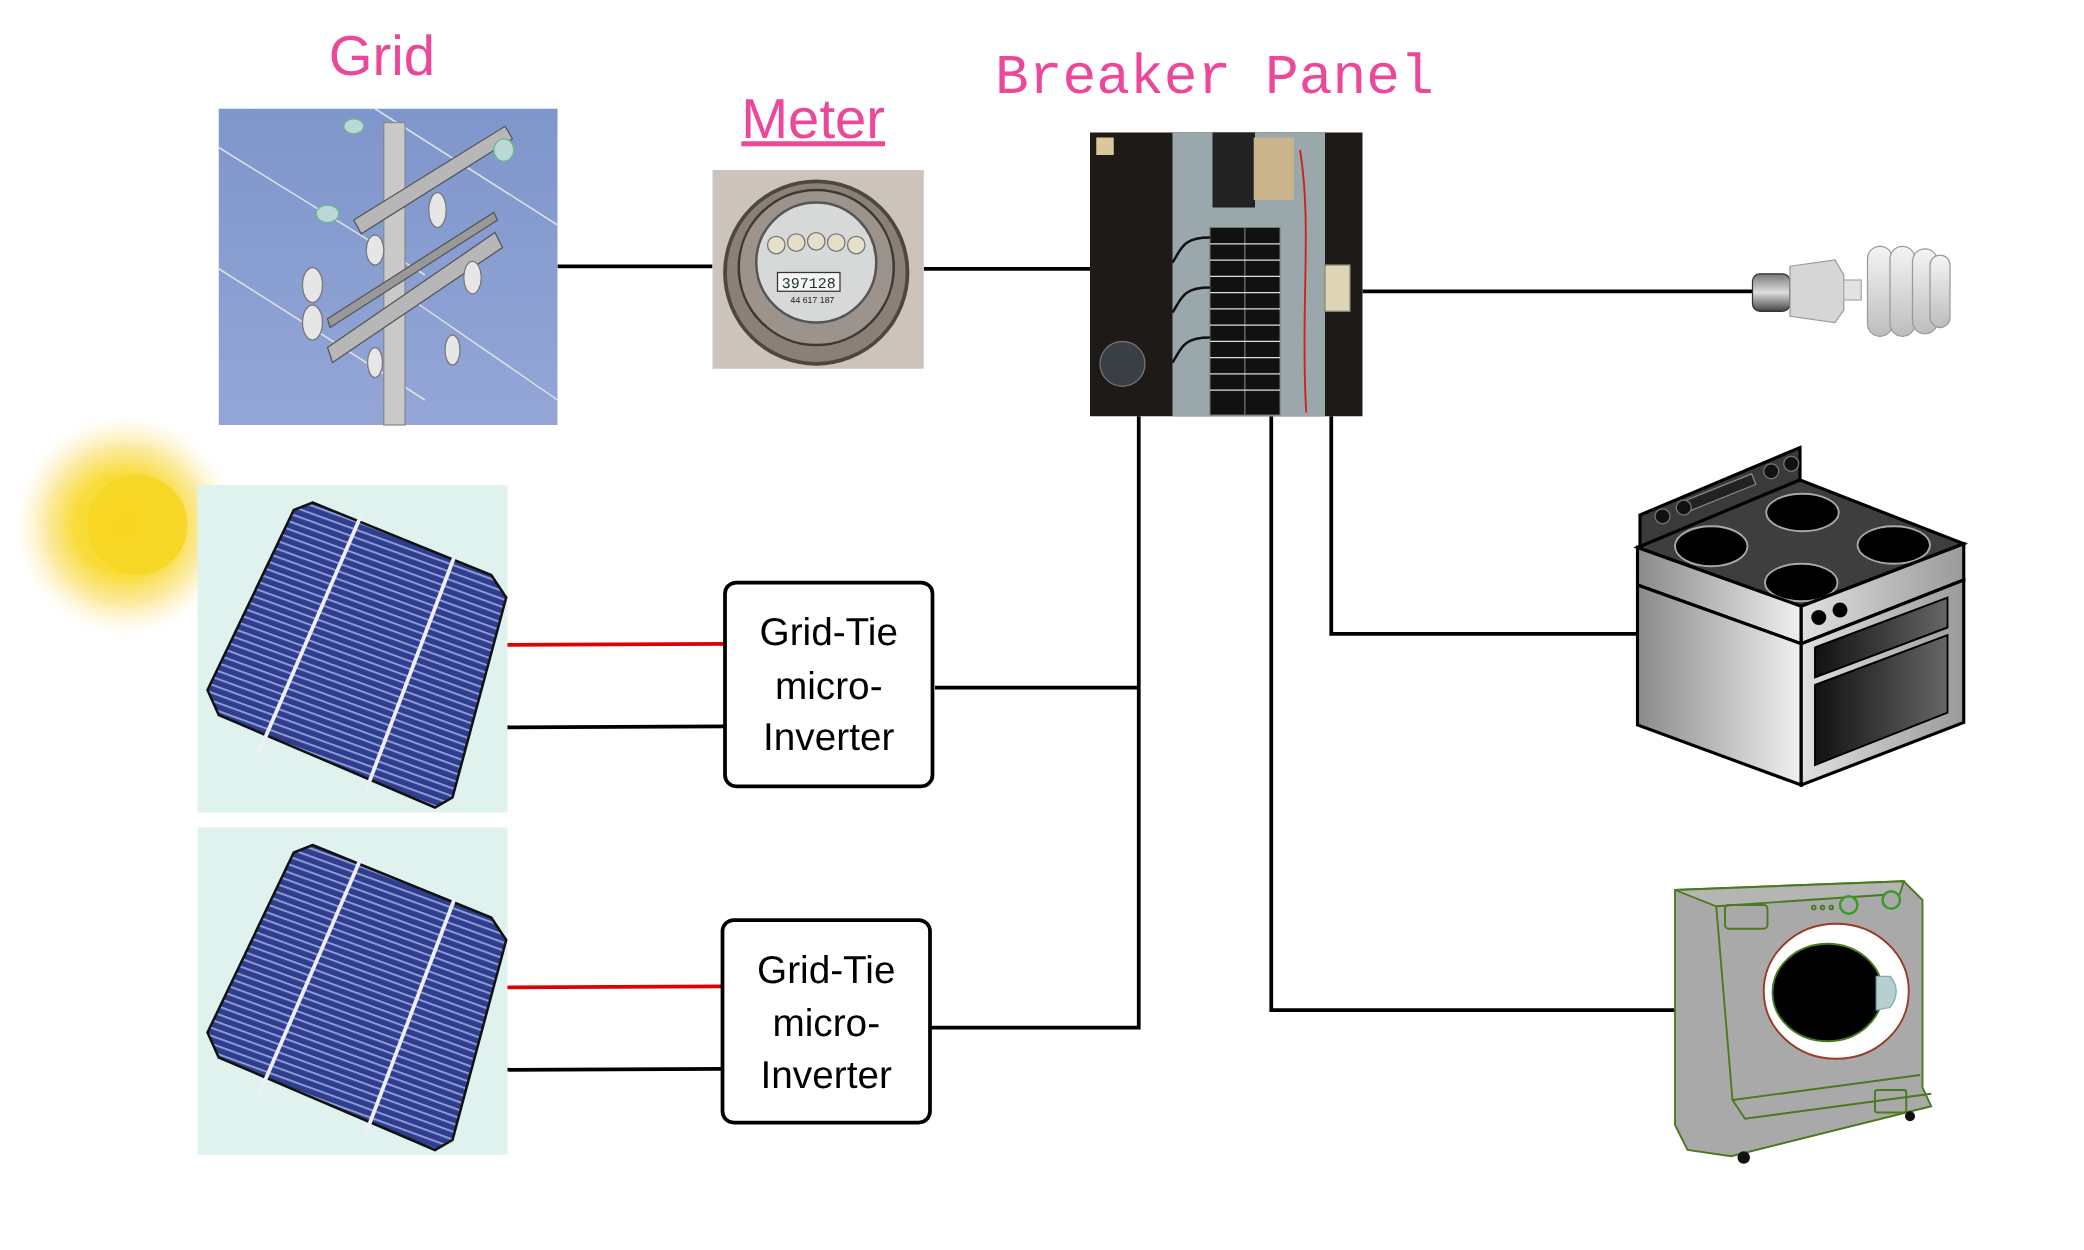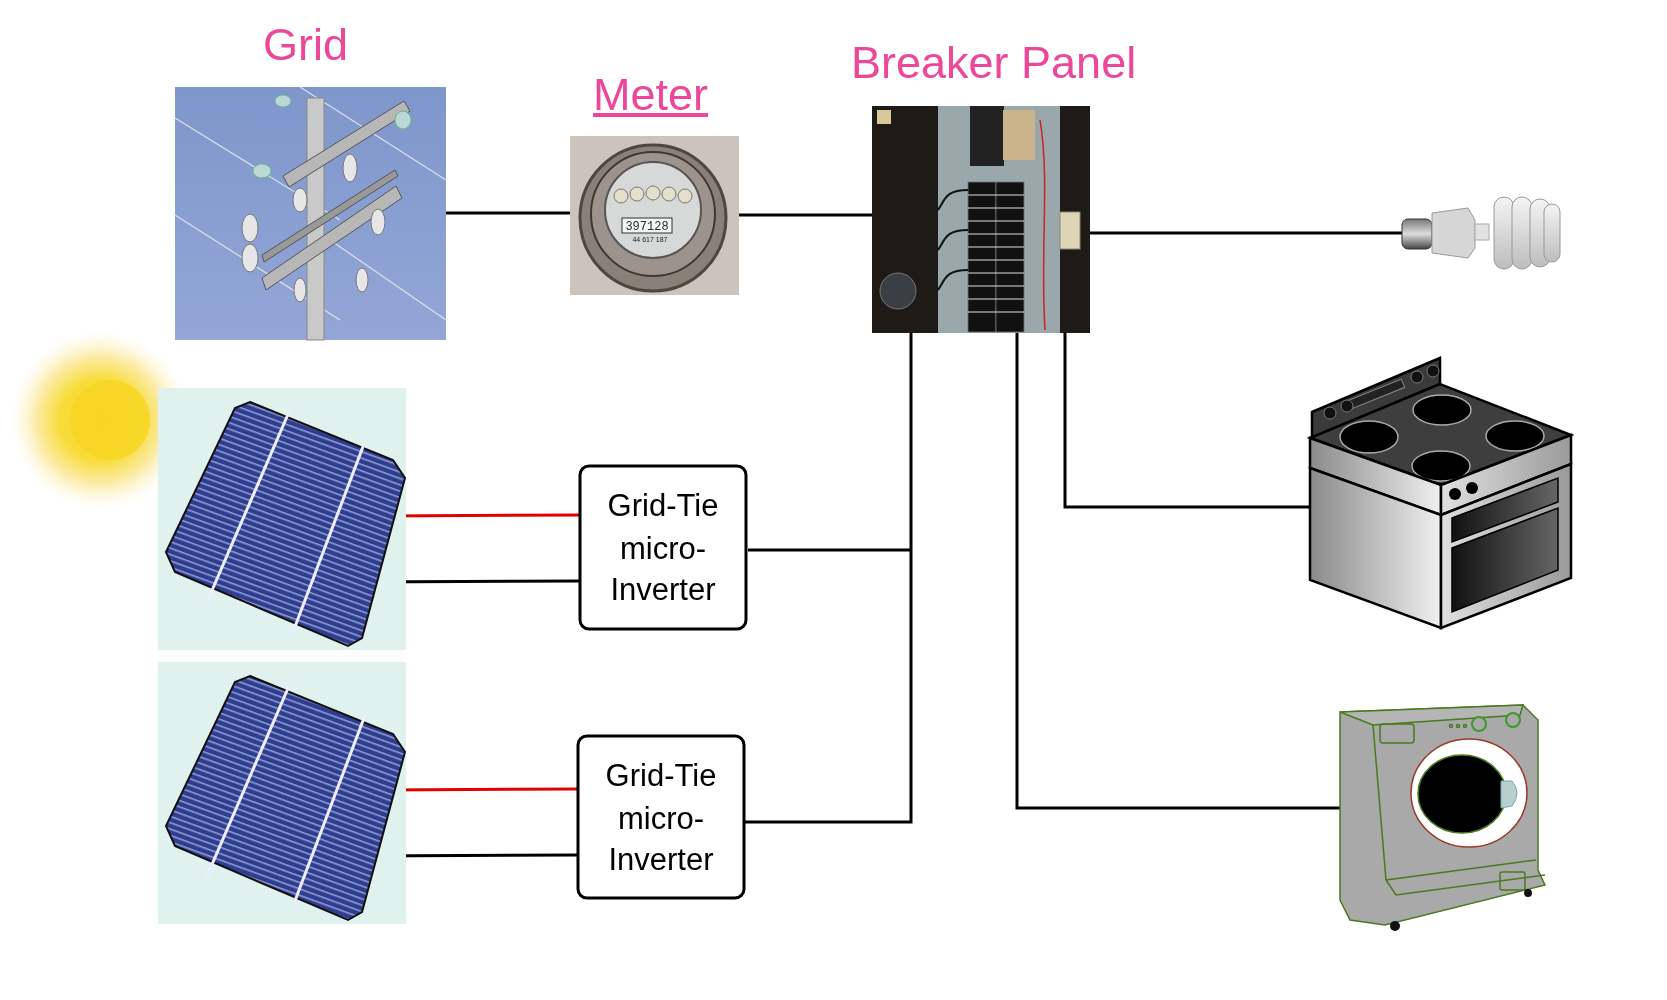--- a/index.html
+++ b/index.html
@@ -7,21 +7,21 @@
          font-family:"Liberation Sans", sans-serif; }
   svg { position:absolute; left:0; top:0; }
   .title { position:absolute; color:#ec4899; font-size:45px; line-height:1; white-space:nowrap; }
   .box-text { font-family:"Liberation Sans", sans-serif; font-size:31px; fill:#000; }
 </style>
 </head>
 <body>
 
 <div class="title" style="left:263px;top:22px;">Grid</div>
 <div class="title" style="left:593px;top:72px;text-decoration:underline;">Meter</div>
-<div class="title" style="left:851px;top:40px;">Breaker Panel</div>
+<div class="title" style="left:796px;top:40px;font-family:Liberation Mono, monospace;">Breaker Panel</div>
 
 <svg width="1667" height="1000" viewBox="0 0 1667 1000">
   <defs>
     <radialGradient id="sunGrad" cx="50%" cy="50%" r="50%">
       <stop offset="0%" stop-color="#f7d820"></stop>
       <stop offset="45%" stop-color="#f8dc3a"></stop>
       <stop offset="70%" stop-color="#fbe898" stop-opacity="0.9"></stop>
       <stop offset="100%" stop-color="#fff8e0" stop-opacity="0"></stop>
     </radialGradient>
     <linearGradient id="skyGrad" x1="0" y1="0" x2="0" y2="1">

